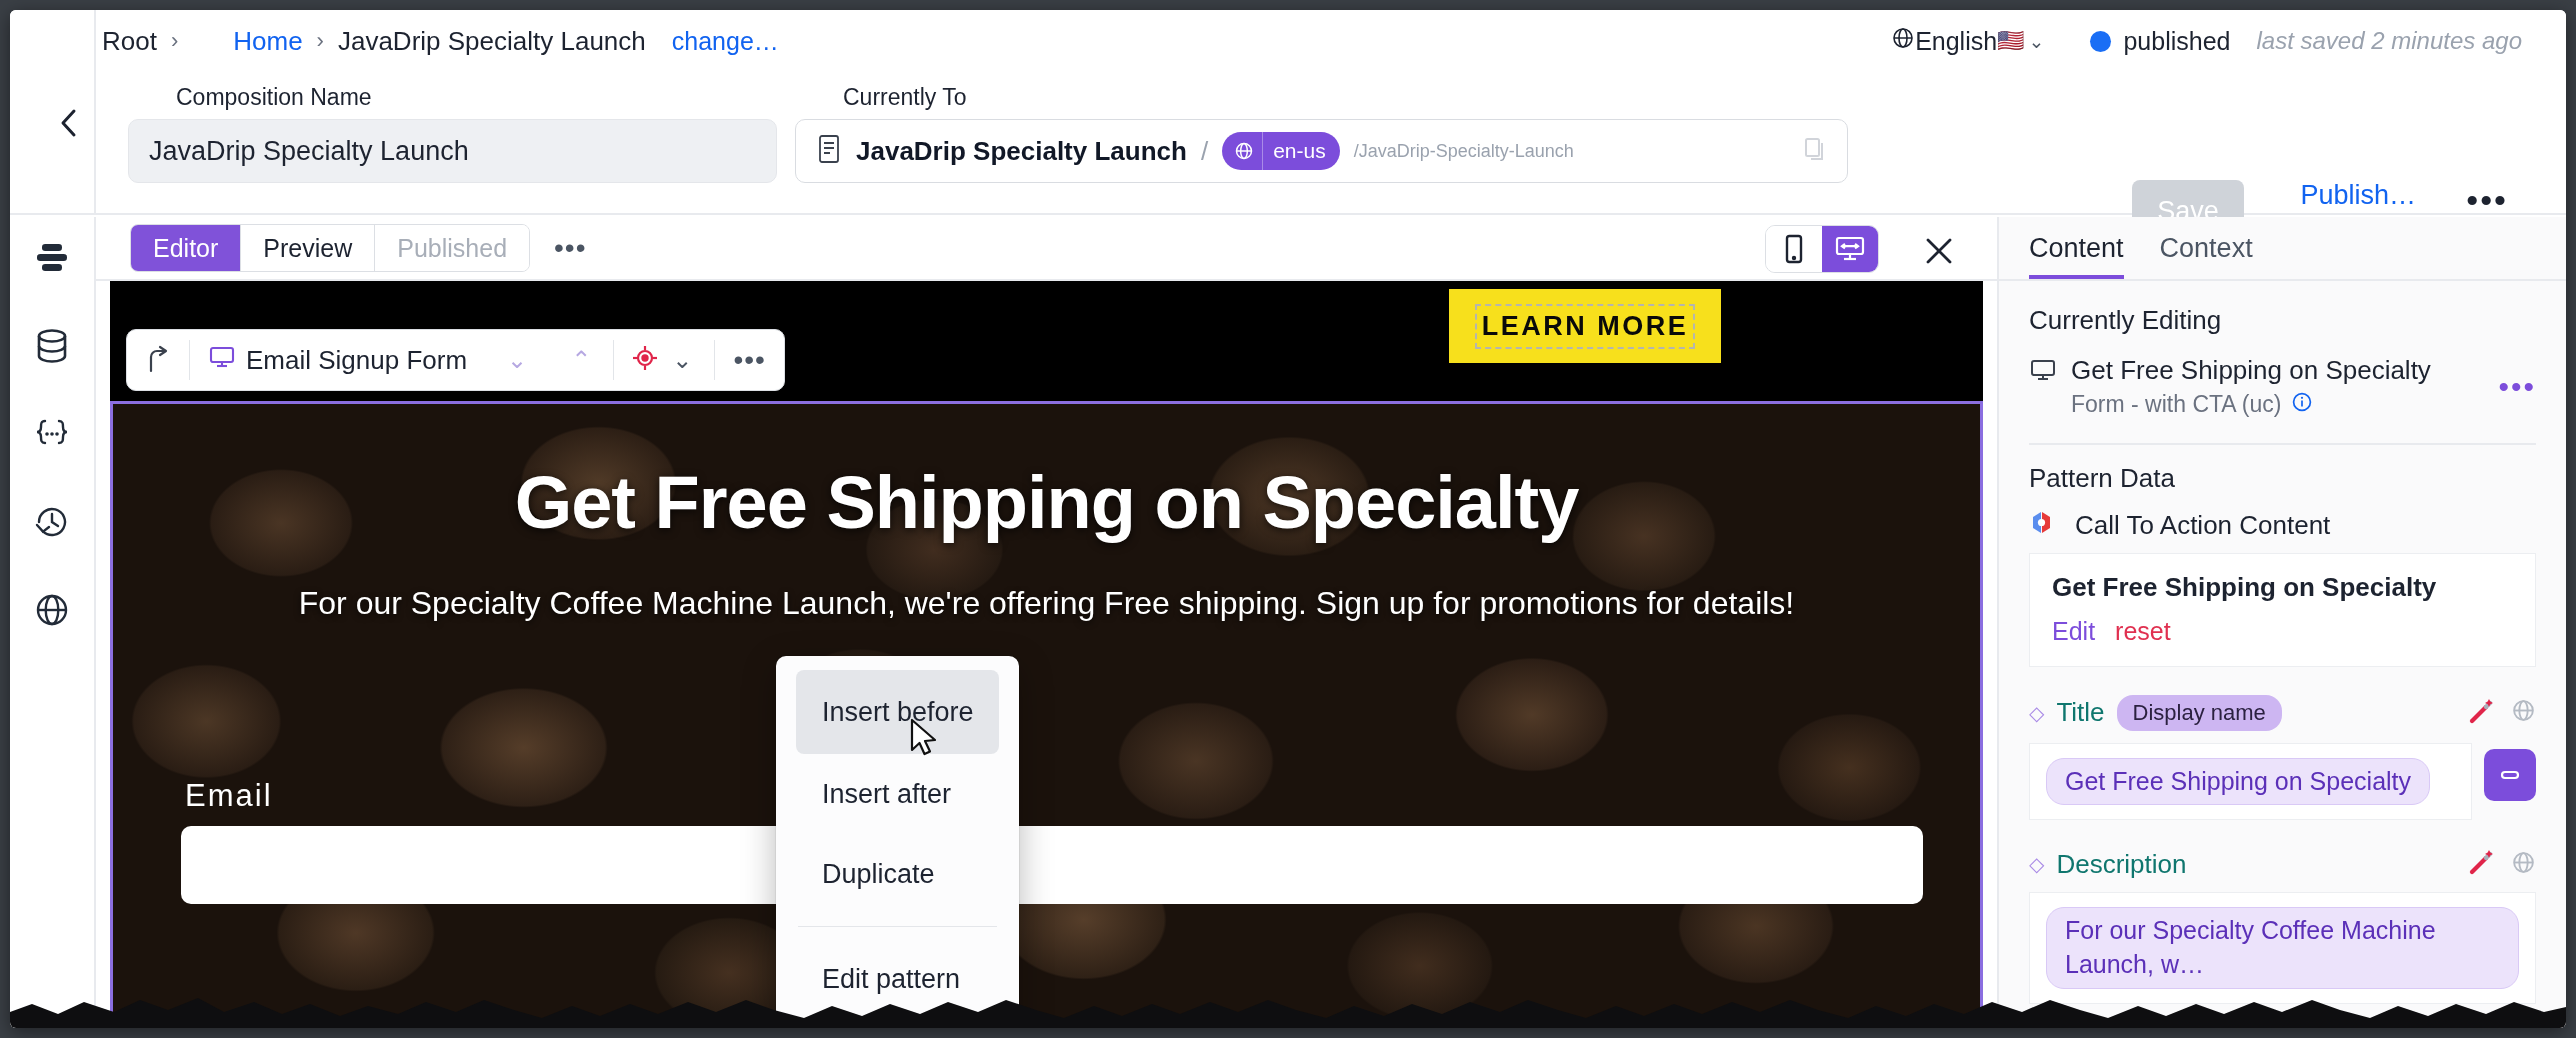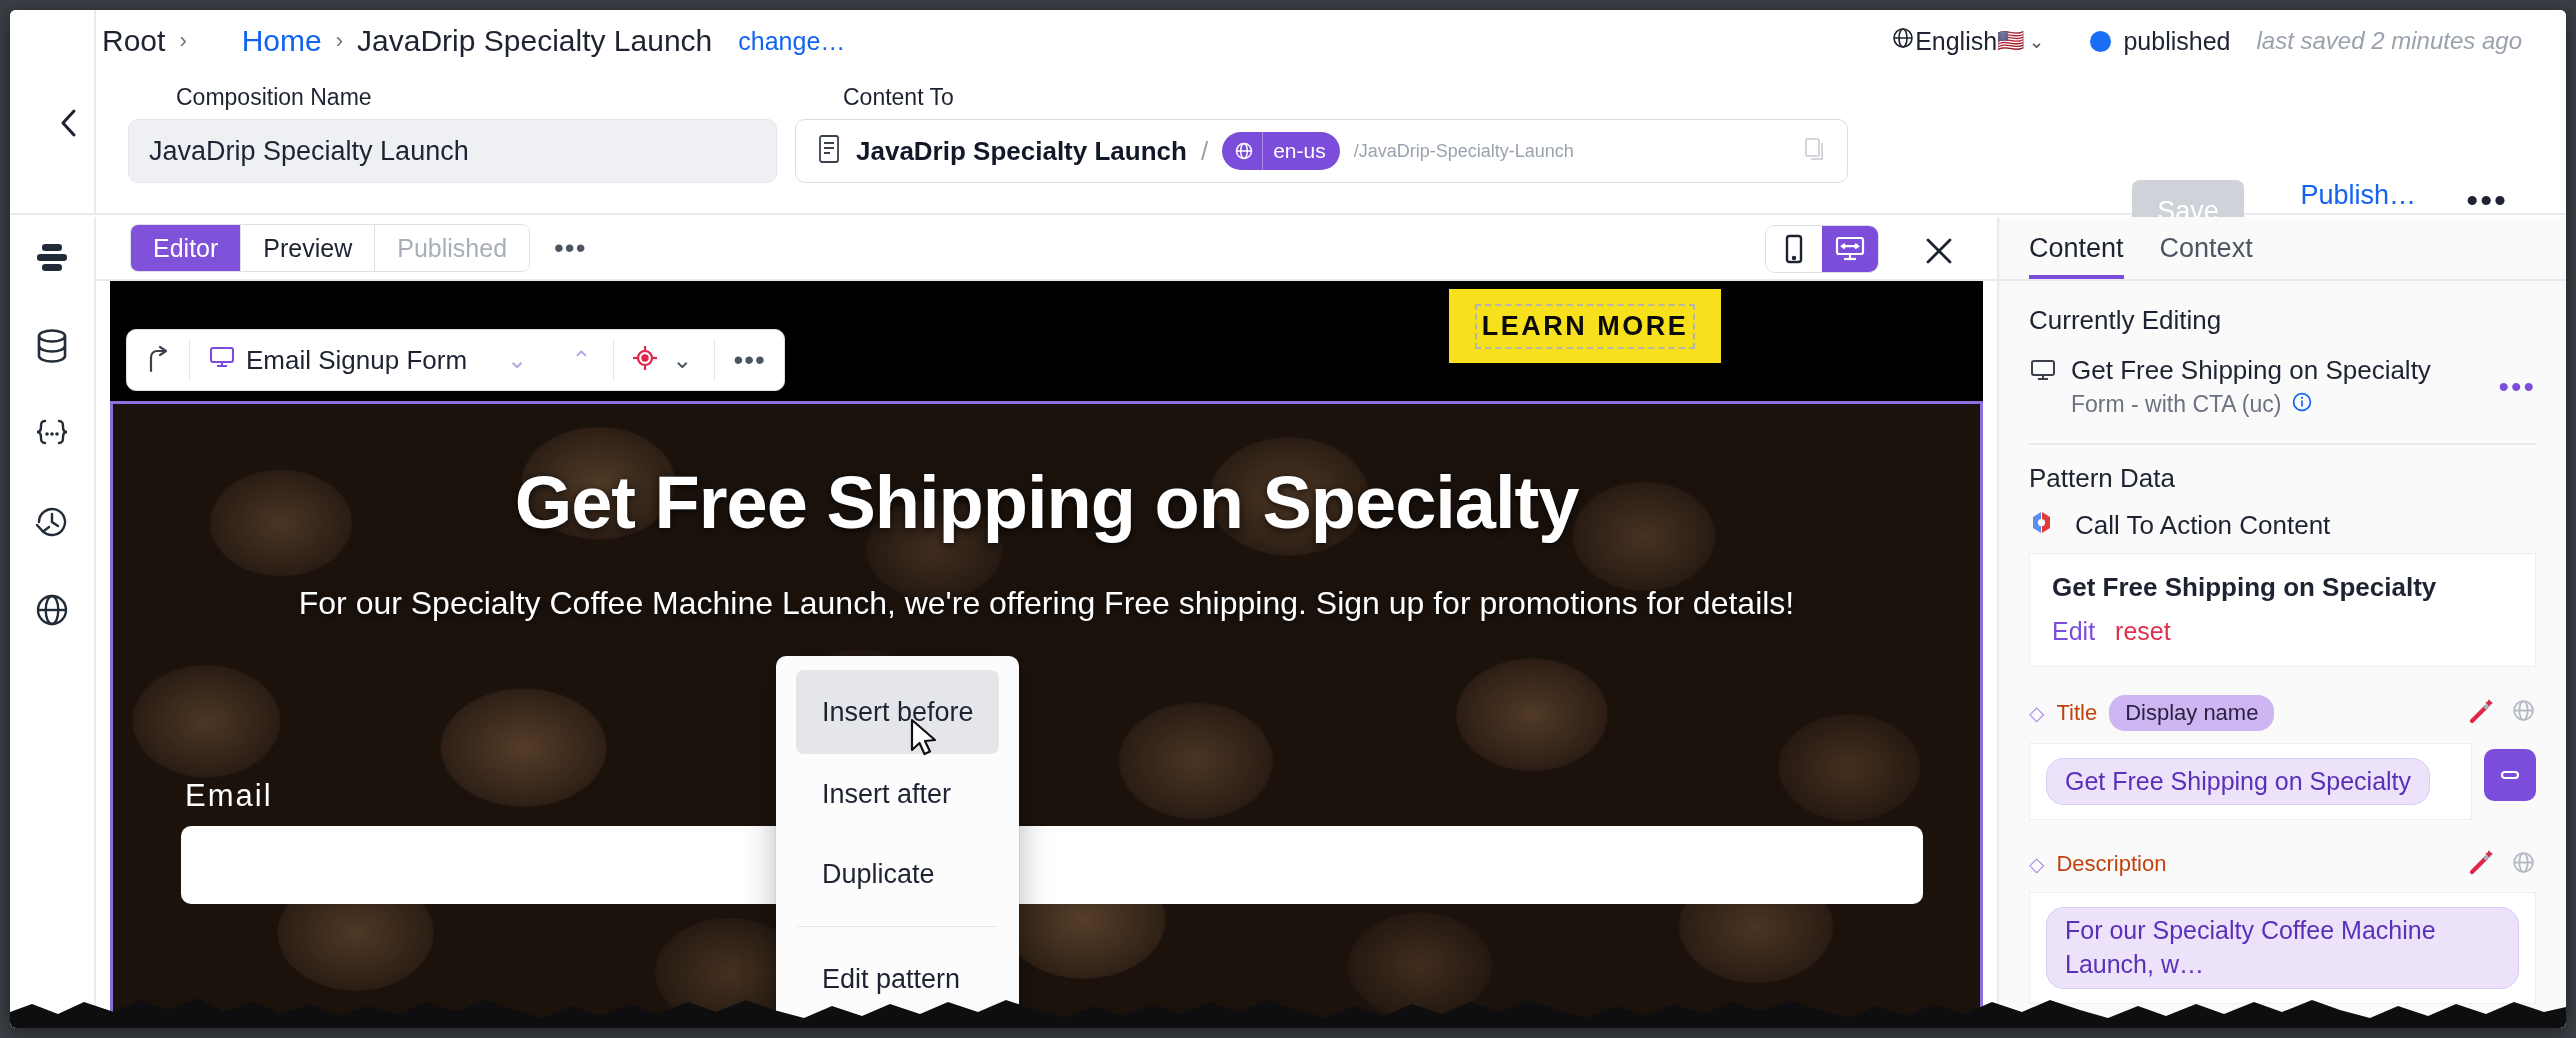--- a/index.html
+++ b/index.html
@@ -19,21 +19,21 @@
     box-shadow: 0 4px 18px rgba(0,0,0,.45);
   }
 
   
   .topbar {
     position: absolute; left: 0; top: 0; width: 100%; height: 62px;
     display: flex; align-items: center;
     background: #fff;
   }
   .topbar-left { display: flex; align-items: center; padding-left: 92px; gap: 14px; }
-  .crumb { font-size: 30px; color: #1d2330; white-space: nowrap; }
+  .crumb { font-size: 26px; color: #1d2330; white-space: nowrap; }
   .crumb.link { color: #1163f0; cursor: pointer; margin-left: 41px; }
   .crumb-sep { font-size: 22px; color: #6b7280; }
   .crumb-change { font-size: 25px; color: #1163f0; margin-left: 12px; cursor: pointer; }
   .topbar-right {
     margin-left: auto; display: flex; align-items: center; gap: 0; padding-right: 44px;
   }
   .lang-picker { display: flex; align-items: center; font-size: 25px; color: #1d2330; cursor: pointer; }
   .lang-flag { font-size: 22px; }
   .chev-sm { font-size: 19px; color: #4b5563; margin-left: 4px; }
   .pub-wrap { display: flex; align-items: center; gap: 12px; margin-left: 46px; }
@@ -240,21 +240,21 @@
   .pd-row-label { font-size: 26px; color: #1d2330; }
   .pd-card { background: #fff; border: 1px solid #eceef1; margin-top: 12px; padding: 18px 22px 20px; }
   .pd-card-title { font-size: 26px; font-weight: bold; color: #1d2330; }
   .pd-card-actions { margin-top: 14px; display: flex; gap: 20px; }
   .pd-edit { font-size: 25px; color: #7c4ddb; cursor: pointer; }
   .pd-reset { font-size: 25px; color: #e03050; cursor: pointer; }
 
   .fld { padding: 0 30px; margin-top: 28px; position: relative; }
   .fld-head { display: flex; align-items: center; gap: 12px; }
   .fld-diamond { color: #a98ae6; font-size: 20px; }
-  .fld-name { font-size: 22px; color: #c2410c; }
+  .fld-name { font-size: 26px; color: #0f766e; }
   .fld-chip {
     background: #cdb6f2; color: #2b2140; font-size: 22px; border-radius: 16px; padding: 5px 16px;
   }
   .fld-tools { margin-left: auto; display: flex; align-items: center; gap: 16px; }
   .fld-box {
     margin-top: 12px; background: #fff; border: 1px solid #eceef1; min-height: 72px;
     display: flex; align-items: center; padding: 14px 16px;
   }
   .fld-token {
     background: #ece3fb; border: 1px solid #d9c9f6; border-radius: 18px;
@@ -313,21 +313,21 @@
           <polyline points="18,5 7,17 18,29"></polyline>
         </svg>
     </div>
 
     <div class="field-block" style="left:118px; top:12px;">
       <span class="field-label">Composition Name</span>
       <input class="comp-input" value="JavaDrip Specialty Launch" style="">
     </div>
 
     <div class="field-block" style="left:785px; top:12px;">
-      <span class="field-label">Content To</span>
+      <span class="field-label">Currently To</span>
       <div class="attached-box">
         <span>
           <svg width="26" height="30" viewBox="0 0 26 30" fill="none" stroke="#3a414d" stroke-width="1.8">
               <rect x="4" y="2" width="18" height="26" rx="2"></rect>
               <line x1="8" y1="9" x2="18" y2="9"></line>
               <line x1="8" y1="14" x2="18" y2="14"></line>
               <line x1="8" y1="19" x2="14" y2="19"></line>
             </svg>
         </span>
         <span class="att-title">JavaDrip Specialty Launch</span>

